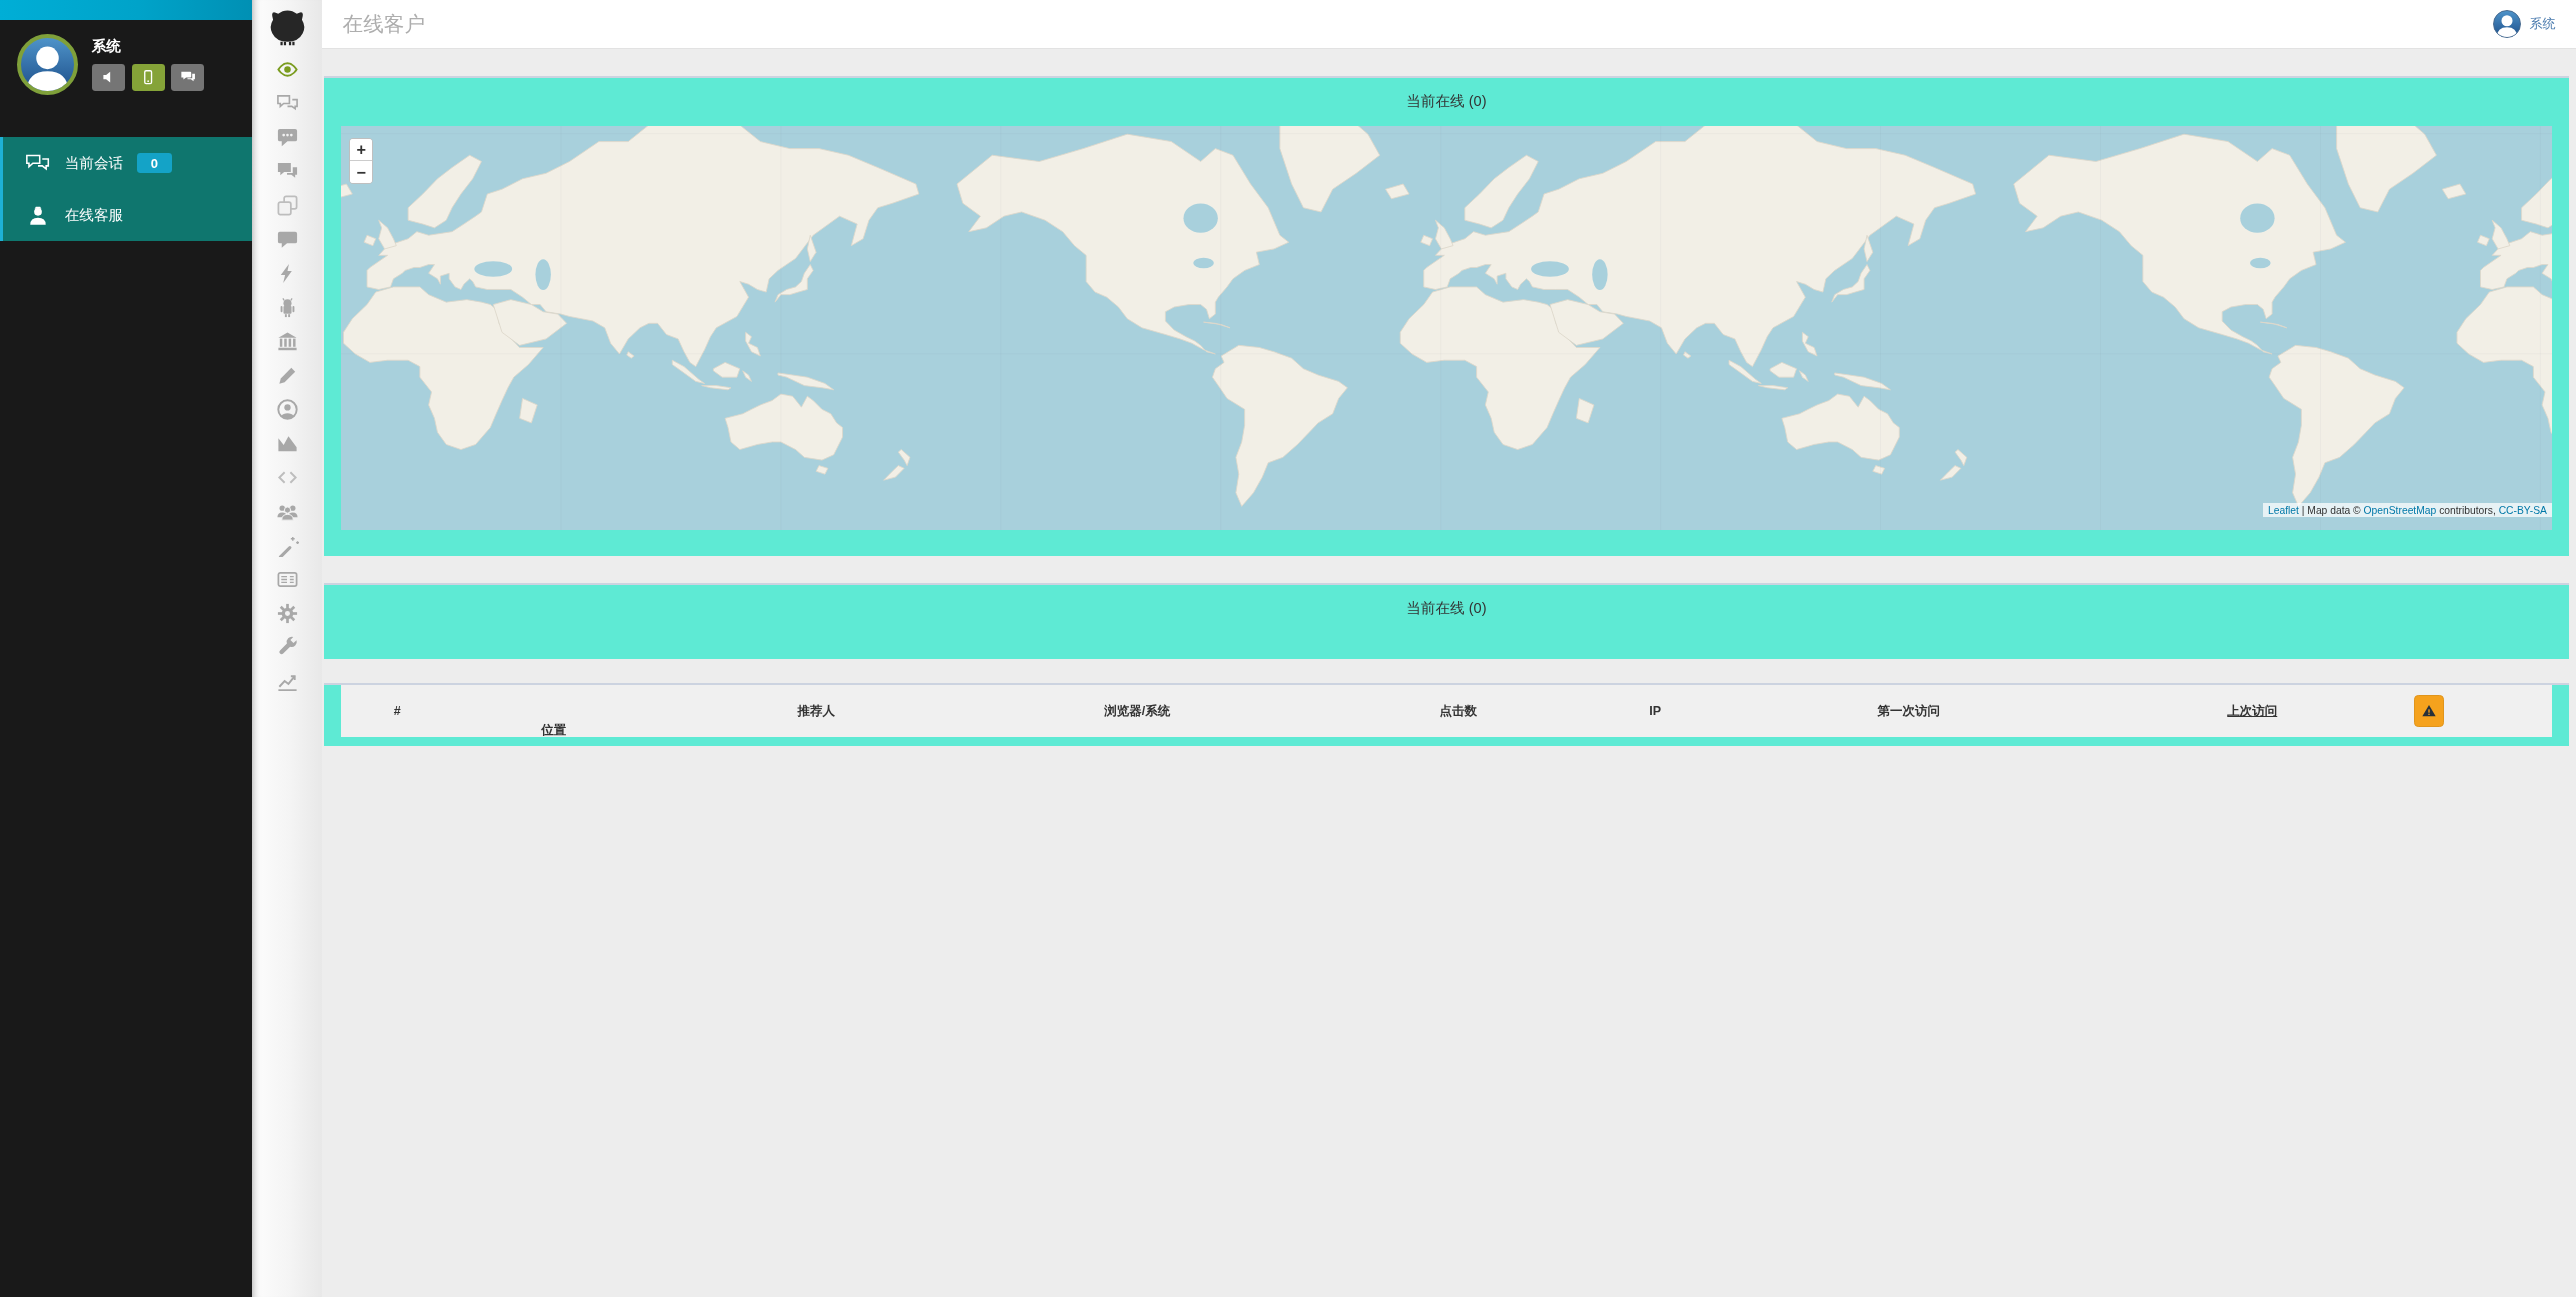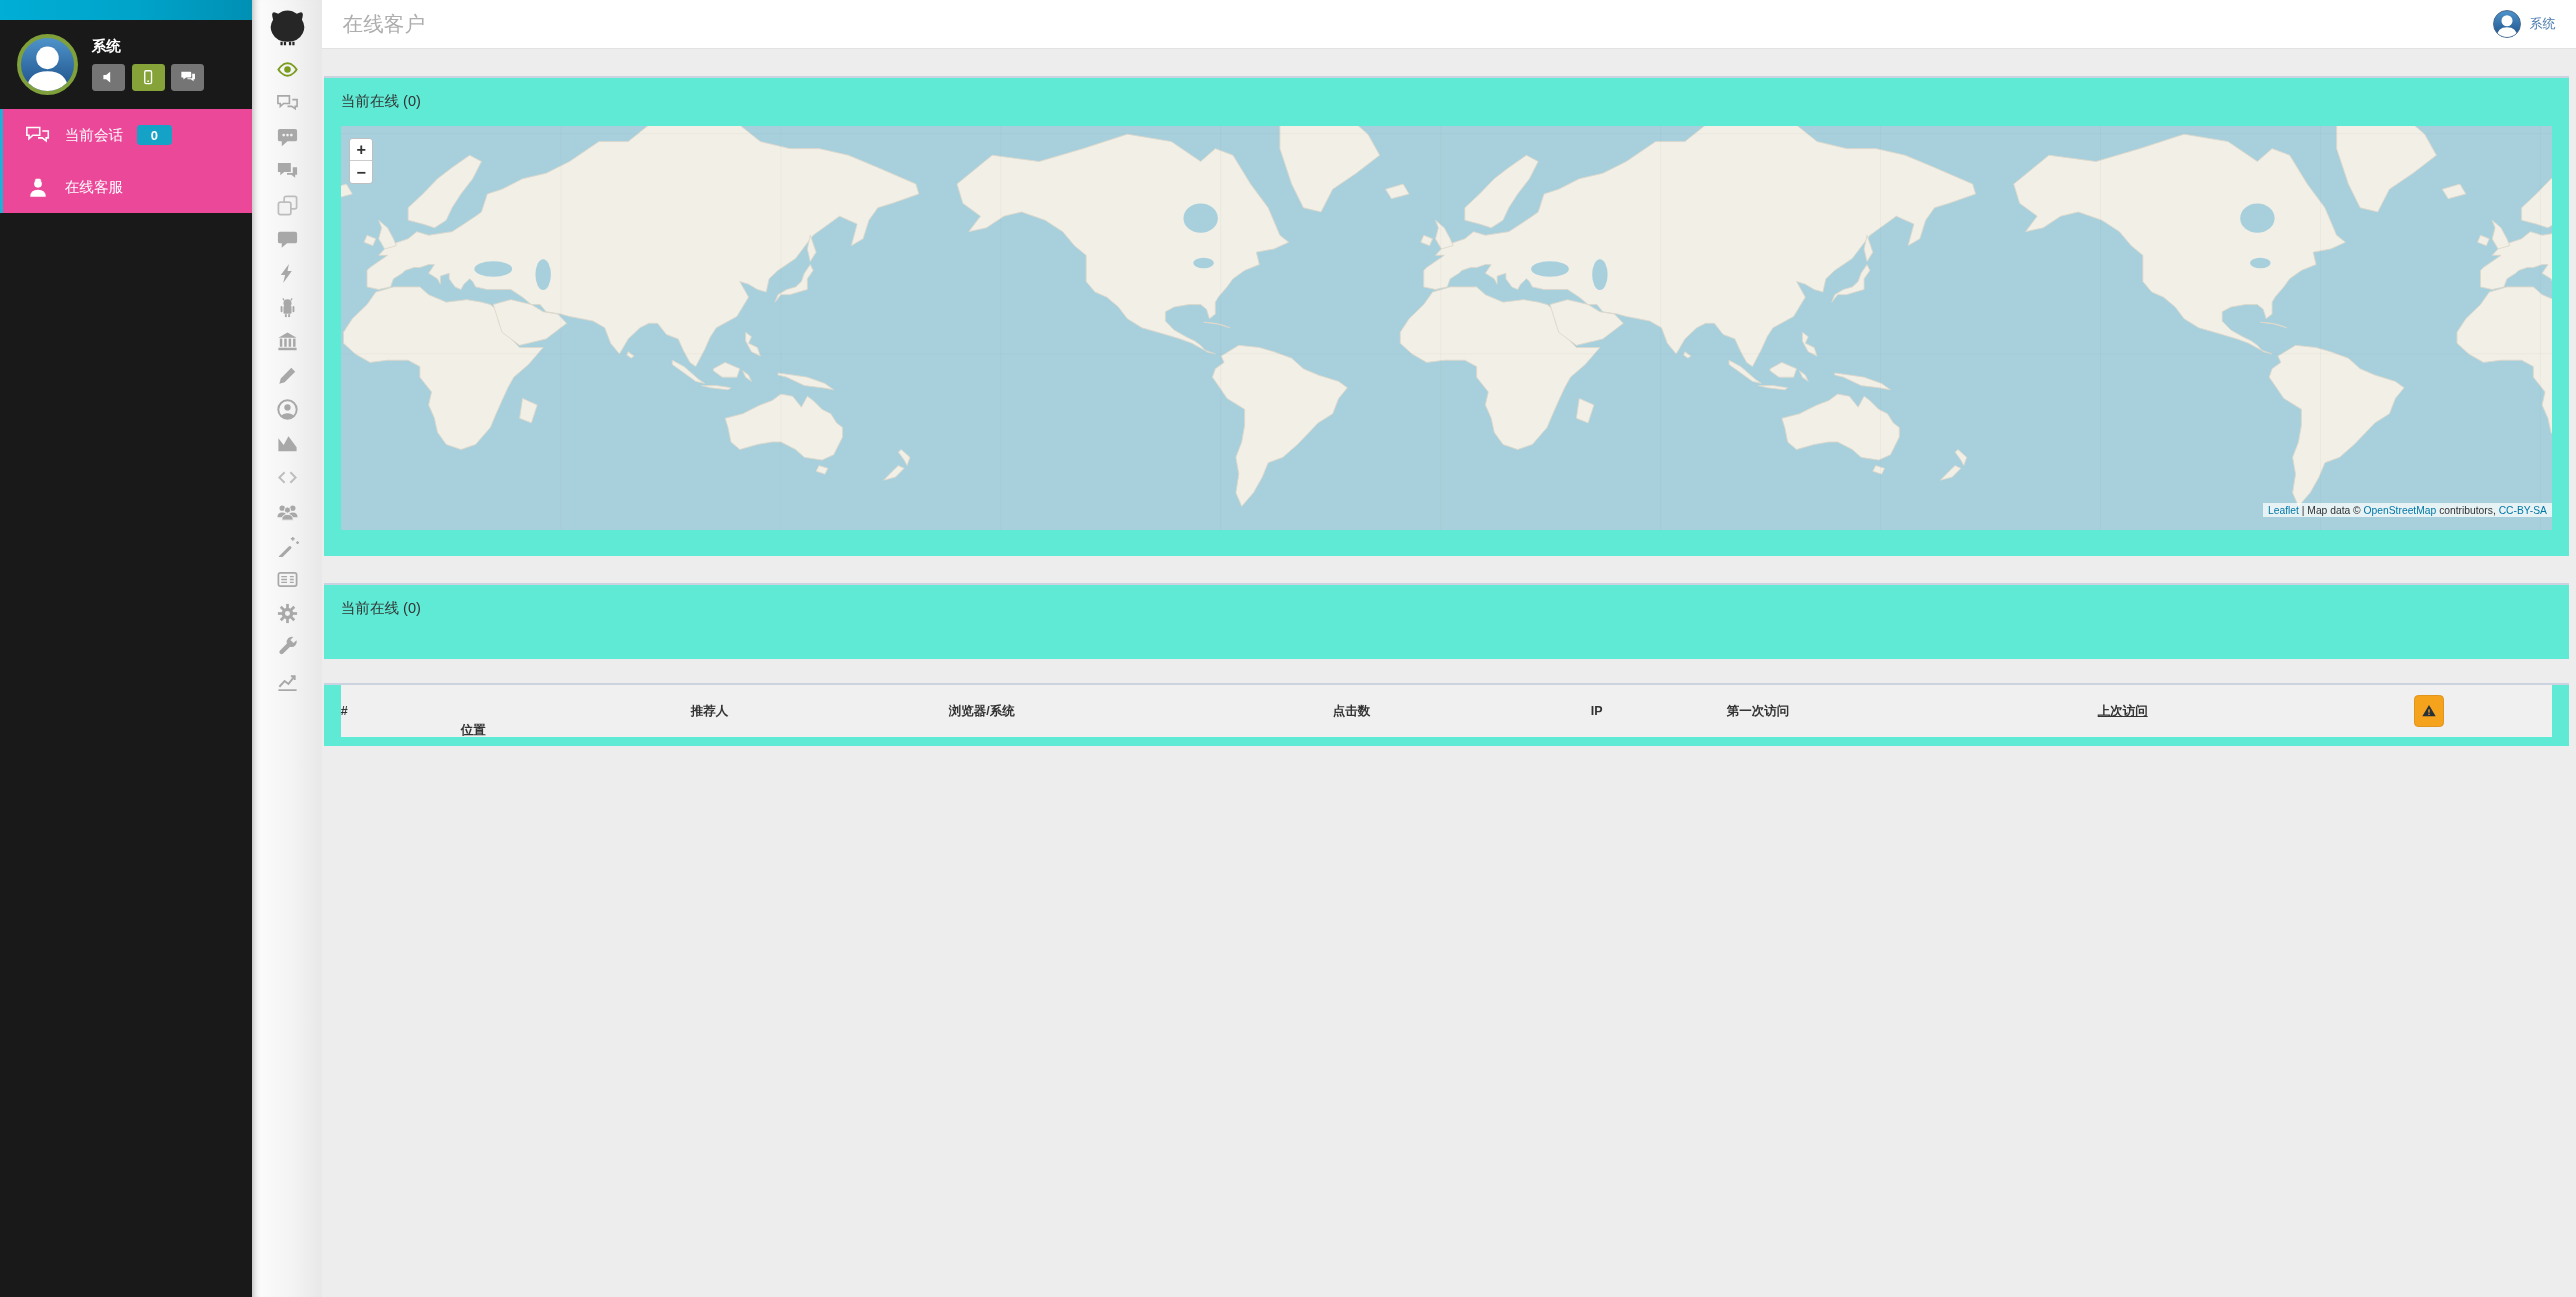--- a/index.html
+++ b/index.html
@@ -9,34 +9,34 @@
   
   .sidebar{position:absolute;left:0;top:0;width:252px;height:1297px;background:#191919;}
   .accent-bar{height:20px;background:linear-gradient(90deg,#00aed6 0%,#00a3c9 55%,#0090b4 100%);}
   .profile{display:flex;padding:13.7px 15.5px 0 17px;gap:13.7px;height:89px;box-sizing:border-box;}
   .avatar-lg{width:53px;height:53px;border-radius:50%;border:4.3px solid #7fa03a;background:linear-gradient(180deg,#4e93c9 0%,#1d4f8a 100%);overflow:hidden;flex:none;}
   .profile-right{padding-top:1.7px;}
   .profile-name{color:#fff;font-weight:bold;font-size:14.6px;margin:1.7px 0 7.7px;}
   .profile-btns{display:flex;gap:6.9px;}
   .pbtn{width:33px;height:27px;border-radius:3.4px;background:#757575;display:flex;align-items:center;justify-content:center;border:none;cursor:pointer;}
   .pbtn.olive{background:#85a338;}
-  .menu{margin-top:0;background:#ec4899;border-left:3.4px solid #1eb1d6;}
+  .menu{margin-top:28px;background:#0f766e;border-left:3.4px solid #1eb1d6;}
   .menu-item{height:52px;display:flex;align-items:center;color:#fff;font-size:14.6px;padding-left:22px;cursor:pointer;}
   .menu-item .mi-icon{width:26px;height:20.6px;margin-right:13.7px;flex:none;}
   .badge{background:#14a3c7;color:#fff;border-radius:3.4px;font-weight:bold;font-size:13px;padding:2.6px 0;width:35px;text-align:center;margin-left:13.7px;}
 
   
   .iconstrip{position:absolute;left:252px;top:0;width:70px;height:1297px;background:linear-gradient(90deg,#fdfdfd 0%,#f4f4f4 55%,#e8e8e8 100%);box-shadow:inset 8.6px 0 8.6px -8.6px rgba(0,0,0,.4);}
   .owl{width:41px;height:39px;margin:6.9px auto 0;display:block;cursor:pointer;}
   .strip-icons{position:absolute;top:52px;left:0;width:70px;display:flex;flex-direction:column;align-items:center;}
   .sicon{height:34px;width:70px;display:flex;align-items:center;justify-content:center;cursor:pointer;}
   .sicon svg{width:23px;height:23px;}
 
   
-  .main{position:absolute;left:322px;top:0;width:2254px;height:1297px;}
+  .main{position:absolute;left:322px;top:0;width:2254px;height:1297px;text-align:center;}
   .topbar{height:49px;background:#fff;border-bottom:0.9px solid #e2e2e2;display:flex;align-items:center;justify-content:space-between;padding:0 20.6px;box-sizing:border-box;}
   .page-title{font-size:20.6px;color:#aeaeae;font-weight:normal;}
   .topbar-user{display:flex;align-items:center;gap:8.6px;cursor:pointer;}
   .avatar-sm{width:26px;height:26px;border-radius:50%;border:1.7px solid #45688e;background:linear-gradient(180deg,#4e93c9,#1d4f8a);overflow:hidden;}
   .topbar-user-name{color:#4879ad;font-size:13px;}
 
   .content{padding:27px 6.9px 0 1.7px;}
   .panel{background:#5eead4;border-top:2.6px solid #ccd3e0;padding:0 17px;box-sizing:border-box;}
   .panel-title{font-size:14.6px;color:#333;padding:13.7px 0 15.5px;}
   .panel-map{margin-bottom:27px;padding-bottom:26px;}

